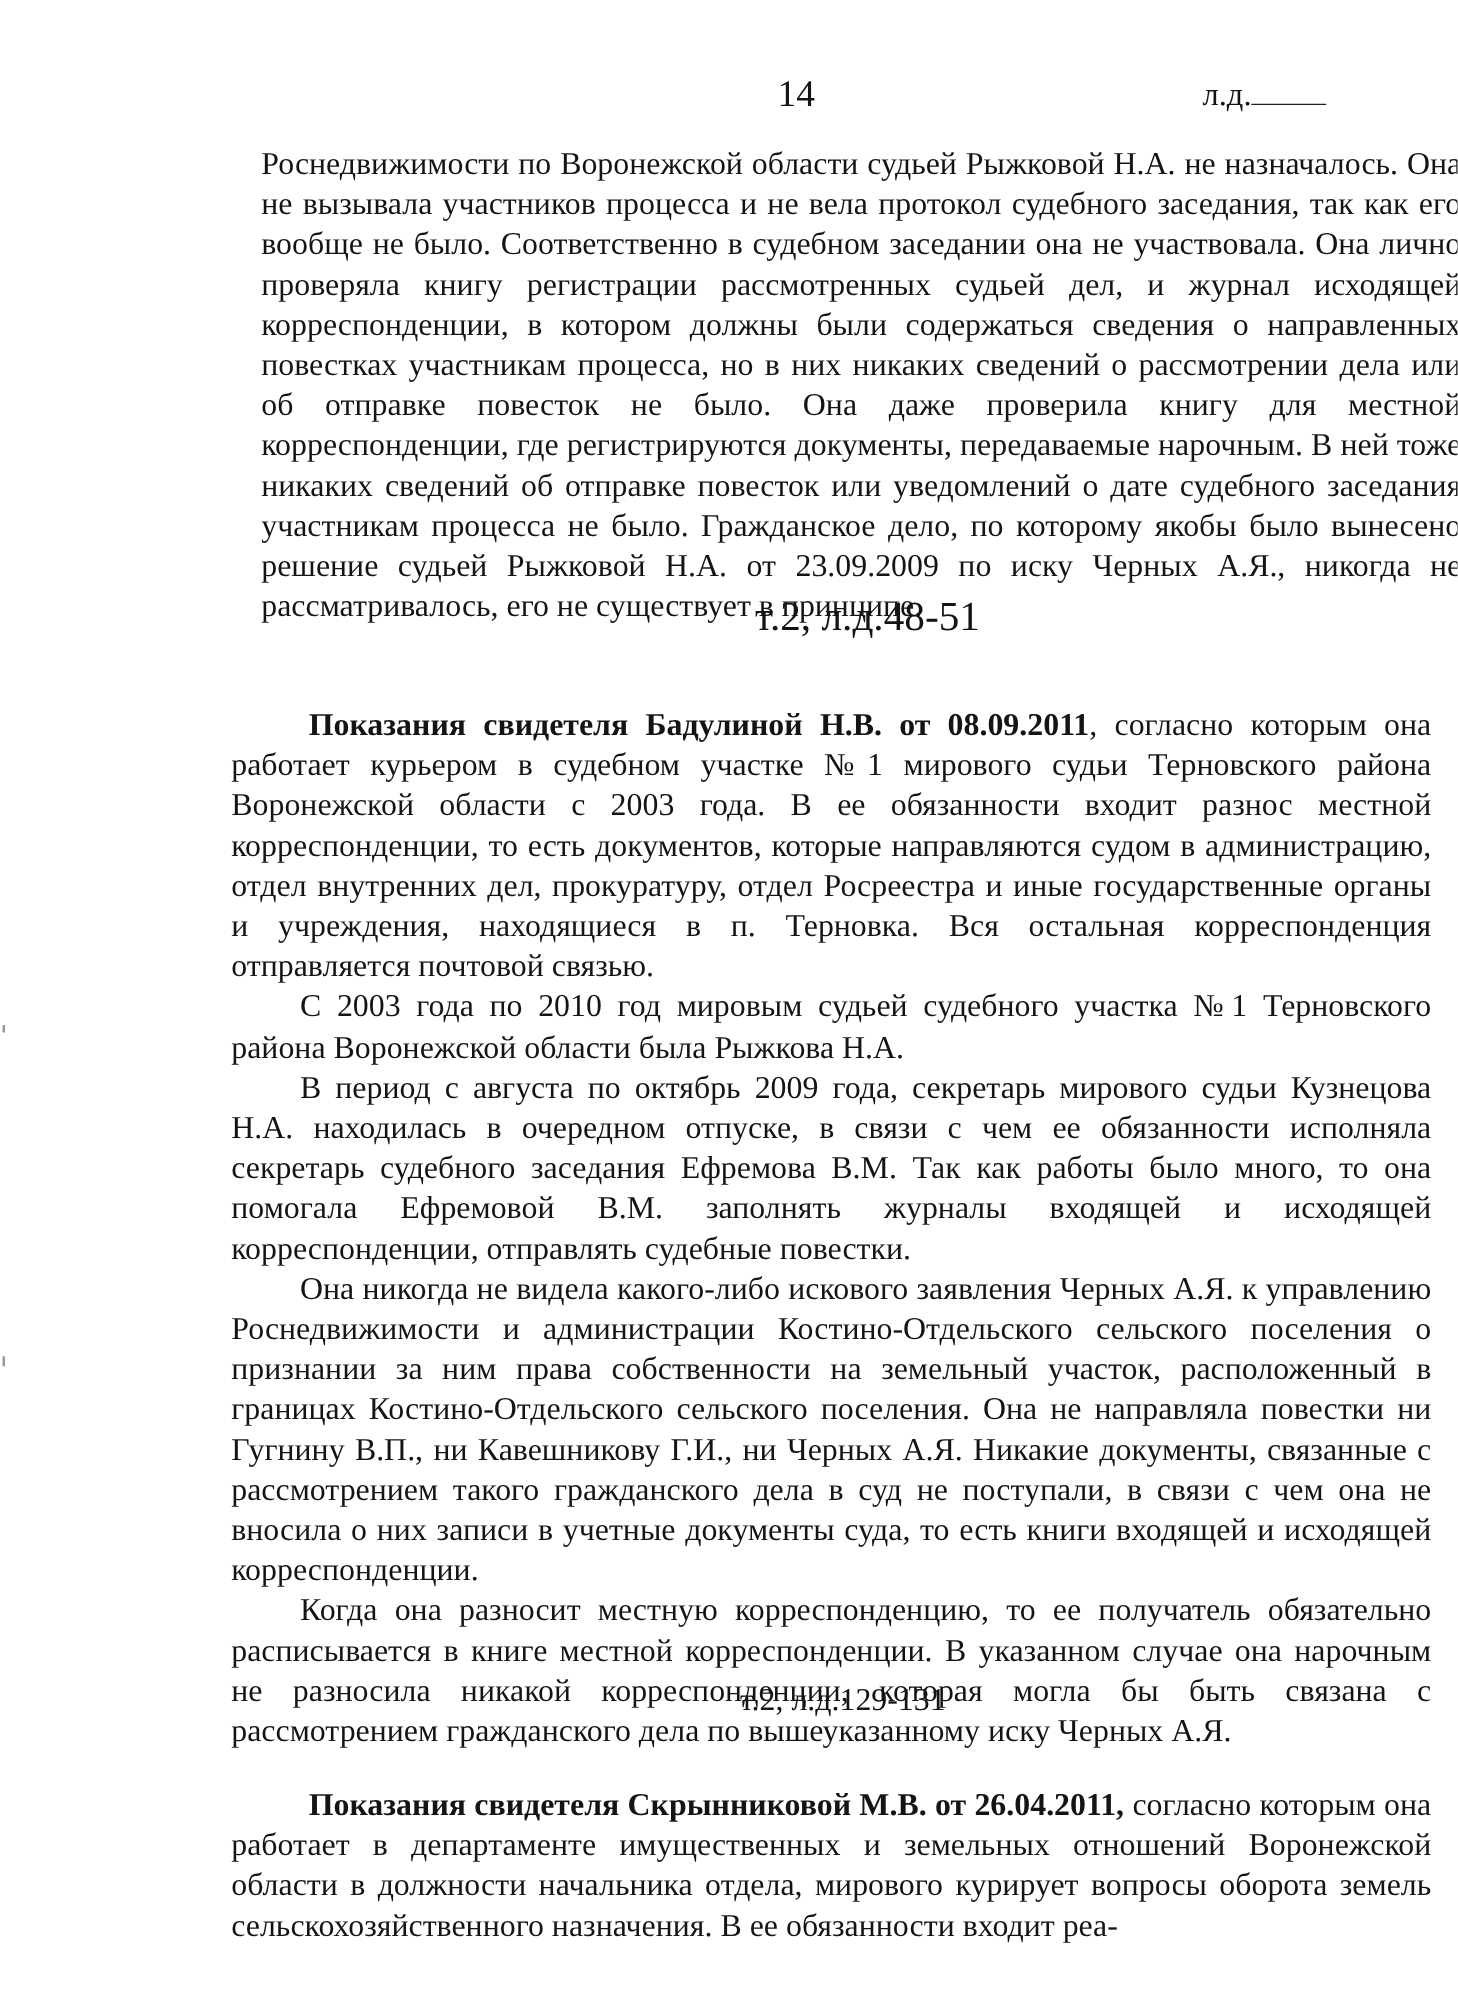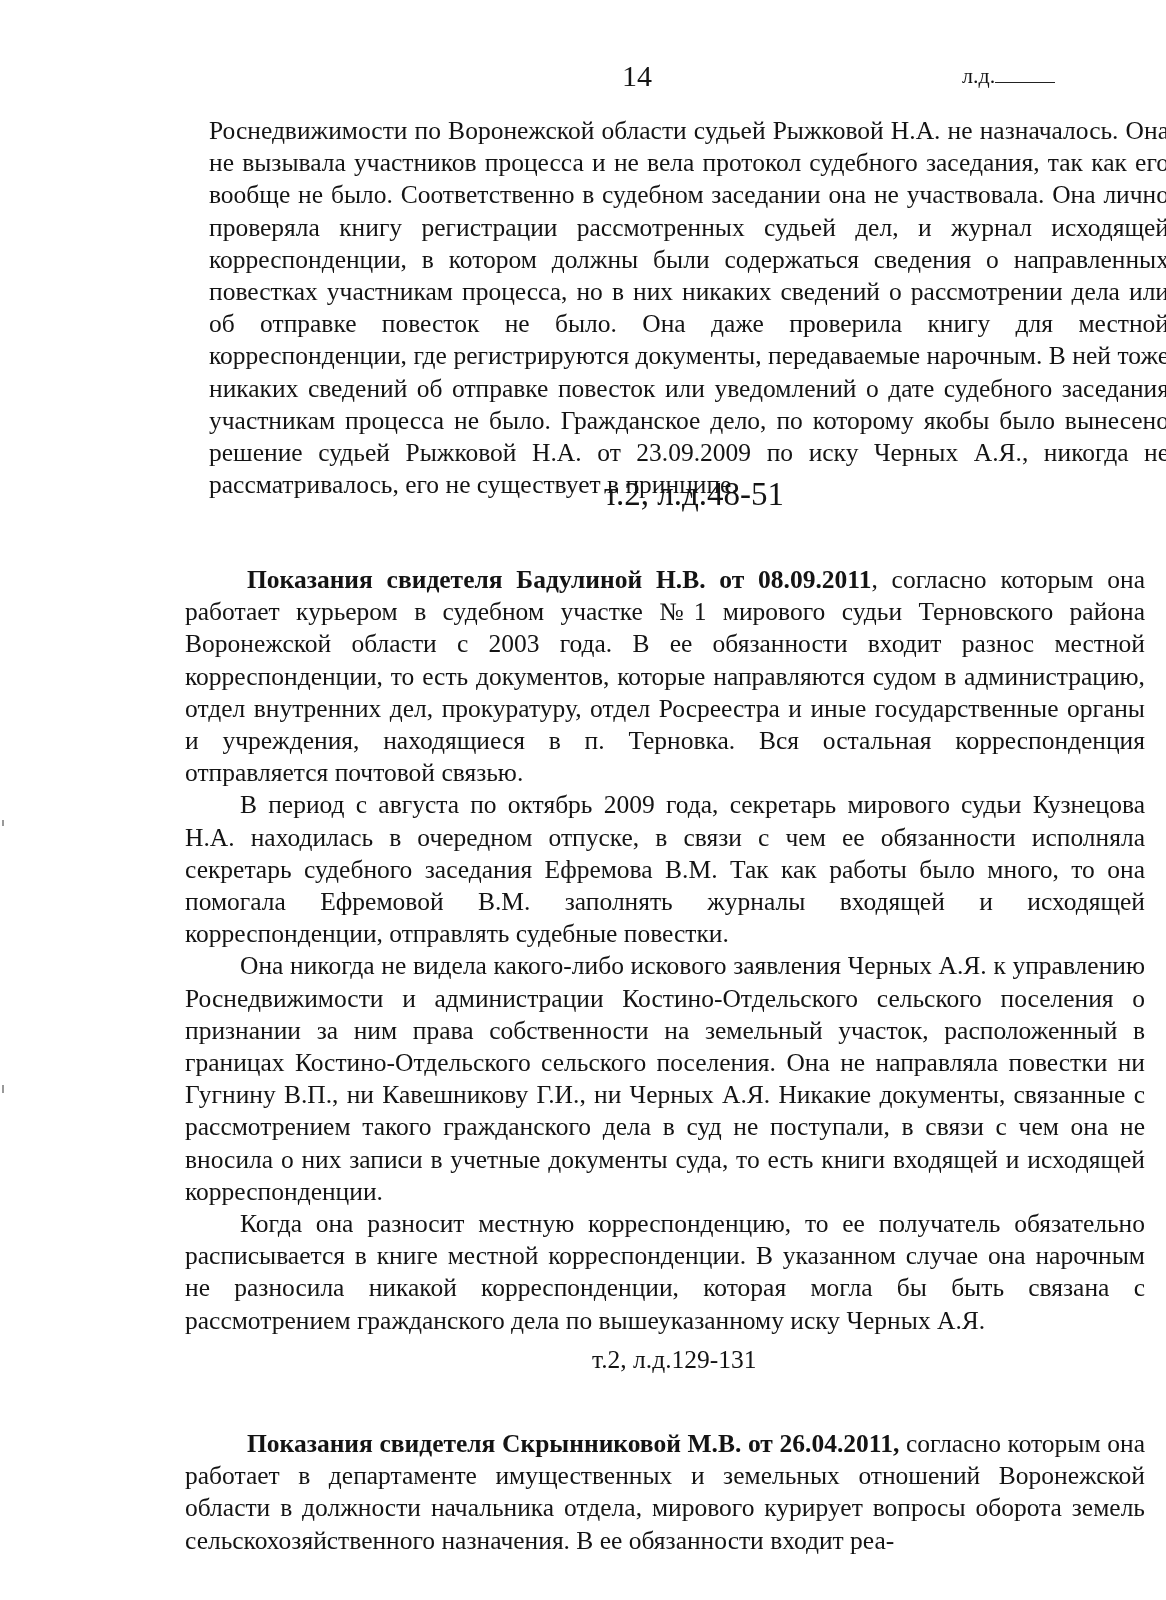--- a/index.html
+++ b/index.html
@@ -7,21 +7,21 @@
     width: 1166px; height: 1600px; position: relative; overflow: hidden;
     font-family: "Liberation Serif", "DejaVu Serif", serif;
     color: #141414;
   }
   .page-number {
     position: absolute; top: 58px; left: 622px;
     font-size: 30px; line-height: 36px; font-family: Liberation Serif, serif;
   }
   .sheet-ref {
     position: absolute; top: 62px; left: 962px;
-    font-size: 22px; line-height: 28px;
+    font-size: 26px; line-height: 28px;
   }
   .sheet-ref .blank { display: inline-block; width: 60px; border-bottom: 1.5px solid #222; height: 18px; vertical-align: baseline; }
   .body {
     position: absolute; left: 185px; width: 960px;
     font-size: 25.5px; line-height: 32.2px;
     text-align: justify;
   }
   .body p { margin: 0; }
   .indent { text-indent: 55px; }
   .indent-big { text-indent: 62px; }
@@ -45,20 +45,21 @@
   <div class="margin-mark" style="top:820px;height:6px;"></div>
   <div class="margin-mark" style="top:1085px;height:8px;"></div>
 
   <div class="body block1">
     <p>Роснедвижимости по Воронежской области судьей Рыжковой Н.А. не назначалось. Она не вызывала участников процесса и не вела протокол судебного заседания, так как его вообще не было. Соответственно в судебном заседании она не участвовала. Она лично проверяла книгу регистрации рассмотренных судьей дел, и журнал исходящей корреспонденции, в котором должны были содержаться сведения о направленных повестках участникам процесса, но в них никаких сведений о рассмотрении дела или об отправке повесток не было. Она  даже проверила книгу для местной корреспонденции, где регистрируются документы, передаваемые нарочным. В ней тоже никаких сведений об отправке повесток или уведомлений о дате судебного заседания участникам процесса не было. Гражданское дело, по которому якобы было вынесено решение судьей Рыжковой Н.А. от 23.09.2009 по иску Черных А.Я., никогда не рассматривалось, его не существует в принципе.</p>
   </div>
   <div class="ref1">т.2, л.д.48-51</div>
 
   <div class="body block2">
     <p class="indent-big"><b>Показания свидетеля Бадулиной Н.В. от 08.09.2011</b><span>, согласно которым она работает курьером в судебном участке №1 мирового судьи Терновского района Воронежской области с 2003 года. В ее обязанности входит разнос местной корреспонденции, то есть документов, которые направляются судом в администрацию, отдел внутренних дел, прокуратуру, отдел Росреестра и иные государственные органы и учреждения, находящиеся в п. Терновка. Вся остальная корреспонденция отправляется почтовой связью.</span></p>
+    <p class="indent">С 2003 года по 2010 год мировым судьей судебного участка №1 Терновского района Воронежской области была Рыжкова Н.А.</p>
     <p class="indent">В период с августа по октябрь 2009 года, секретарь мирового судьи Кузнецова Н.А. находилась в очередном отпуске, в связи с чем ее обязанности исполняла секретарь судебного заседания Ефремова В.М. Так как работы было много, то она помогала Ефремовой В.М. заполнять журналы входящей и исходящей корреспонденции, отправлять судебные повестки.</p>
     <p class="indent">Она никогда не видела какого-либо искового заявления Черных А.Я. к управлению Роснедвижимости и администрации Костино-Отдельского сельского поселения о признании за ним права собственности на земельный участок, расположенный в границах Костино-Отдельского сельского поселения. Она не направляла повестки ни Гугнину В.П., ни Кавешникову Г.И., ни Черных А.Я. Никакие документы, связанные с рассмотрением такого гражданского дела в суд не поступали, в связи с чем она не вносила о них записи в учетные документы суда, то есть книги входящей и исходящей корреспонденции.</p>
     <p class="indent">Когда она разносит местную корреспонденцию, то ее получатель обязательно расписывается в книге местной корреспонденции. В указанном случае она нарочным не разносила никакой корреспонденции, которая могла бы быть связана с рассмотрением гражданского дела по вышеуказанному иску Черных А.Я.</p>
   </div>
   <div class="ref2">т.2, л.д.129-131</div>
 
   <div class="body block3">
     <p class="indent-big"><b>Показания свидетеля Скрынниковой М.В. от 26.04.2011,</b><span> согласно которым она работает в департаменте имущественных и земельных отношений Воронежской области в должности начальника отдела, мирового курирует вопросы оборота земель сельскохозяйственного назначения. В ее обязанности входит реа-</span></p>
   </div>
 </div>

